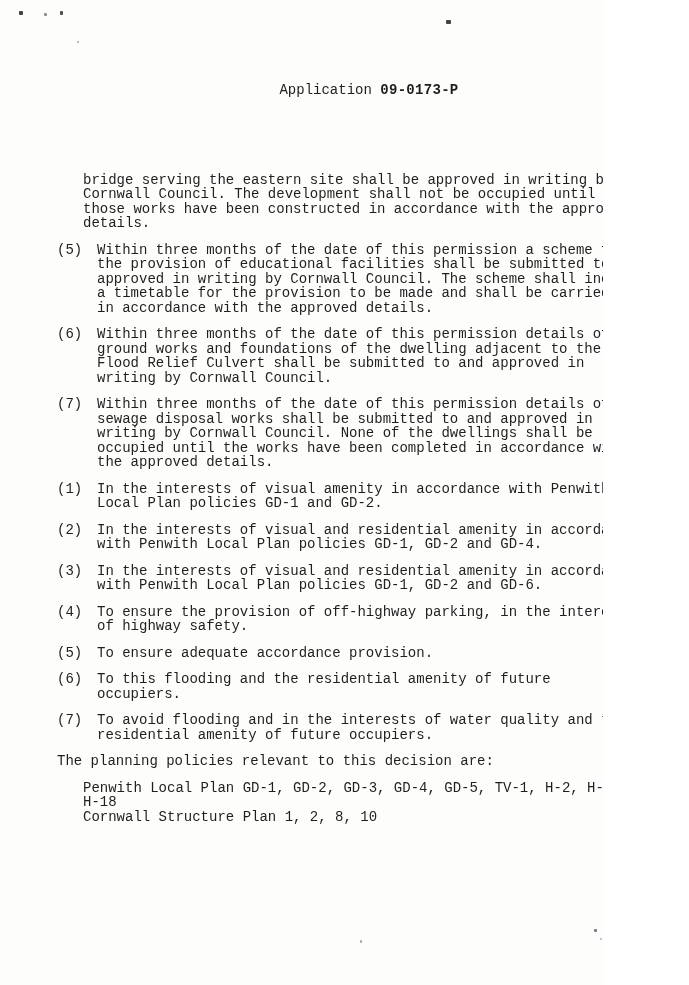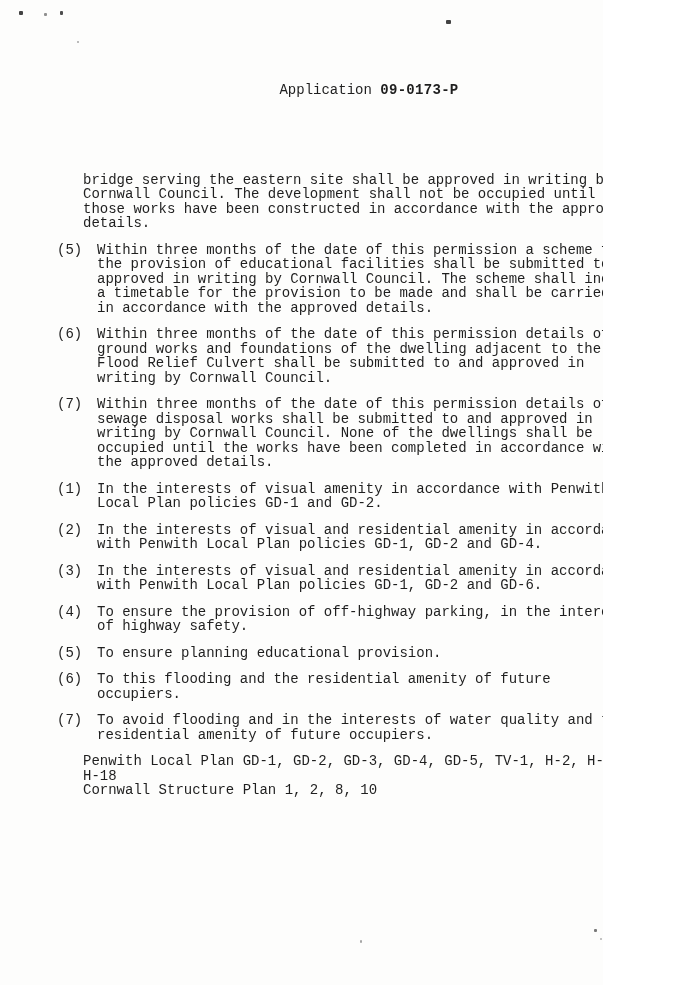--- a/index.html
+++ b/index.html
@@ -148,35 +148,36 @@
     </div>
 
     <div class="item">
       <span class="num">(4)</span>
       <div class="txt">To ensure the provision of off-highway parking, in the interests
 of highway safety.</div>
     </div>
 
     <div class="item">
       <span class="num">(5)</span>
-      <div class="txt">To ensure planning educational provision.</div>
+      <div class="txt">To ensure adequate accordance provision.</div>
     </div>
 
     <div class="item">
       <span class="num">(6)</span>
       <div class="txt">To this flooding and the residential amenity of future
 occupiers.</div>
     </div>
 
     <div class="item">
       <span class="num">(7)</span>
       <div class="txt">To avoid flooding and in the interests of water quality and the
 residential amenity of future occupiers.</div>
     </div>
 
+    <div class="block">The planning policies relevant to this decision are:</div>
 
     <div class="block pre indented">Penwith Local Plan GD-1, GD-2, GD-3, GD-4, GD-5, TV-1, H-2, H-6,
 H-18
 Cornwall Structure Plan 1, 2, 8, 10</div>
 
 
   </div>
 </div>
 
 </body></html>

